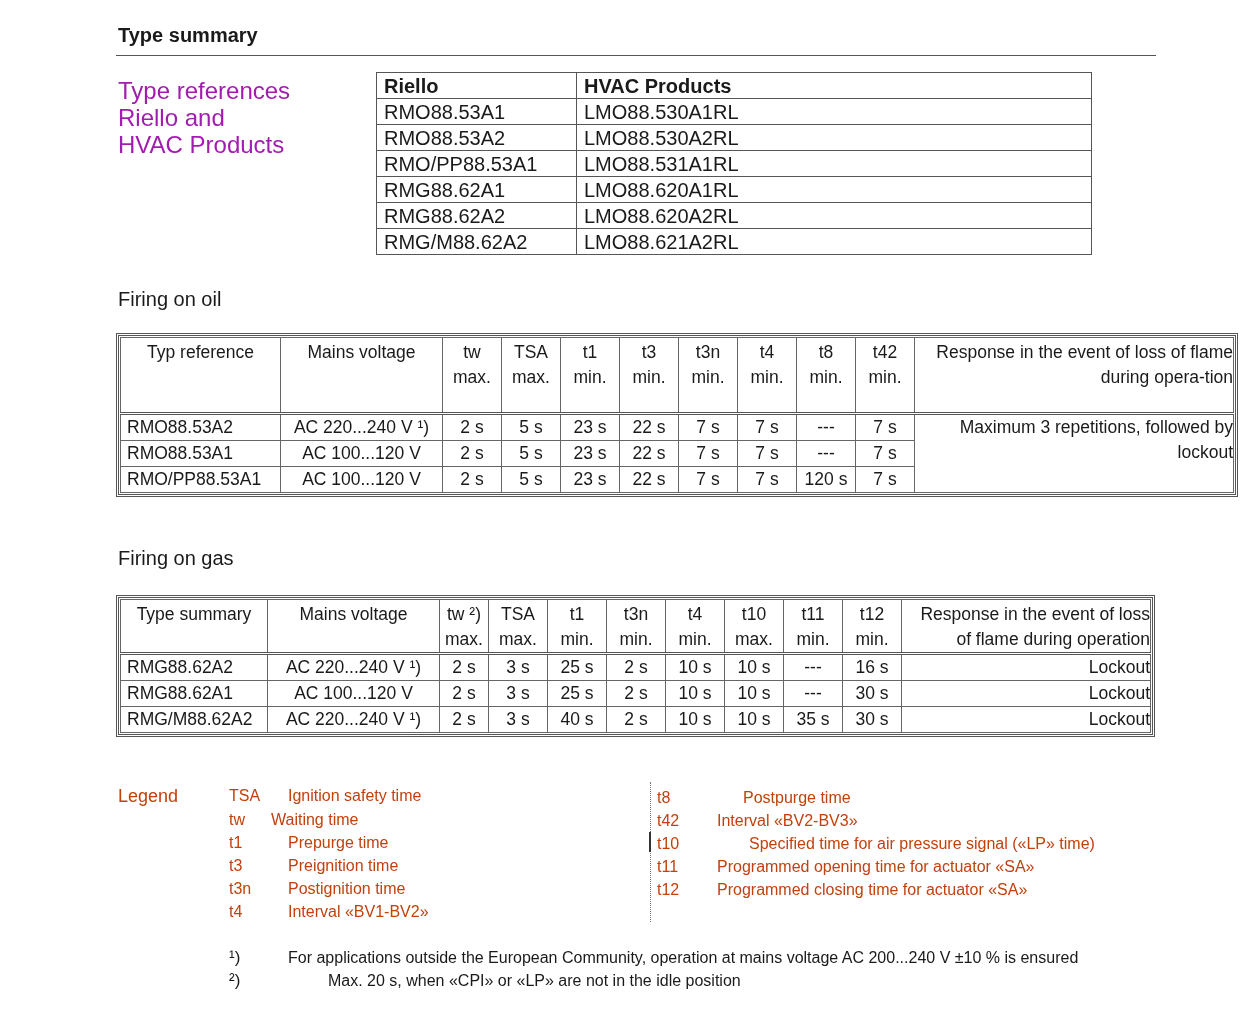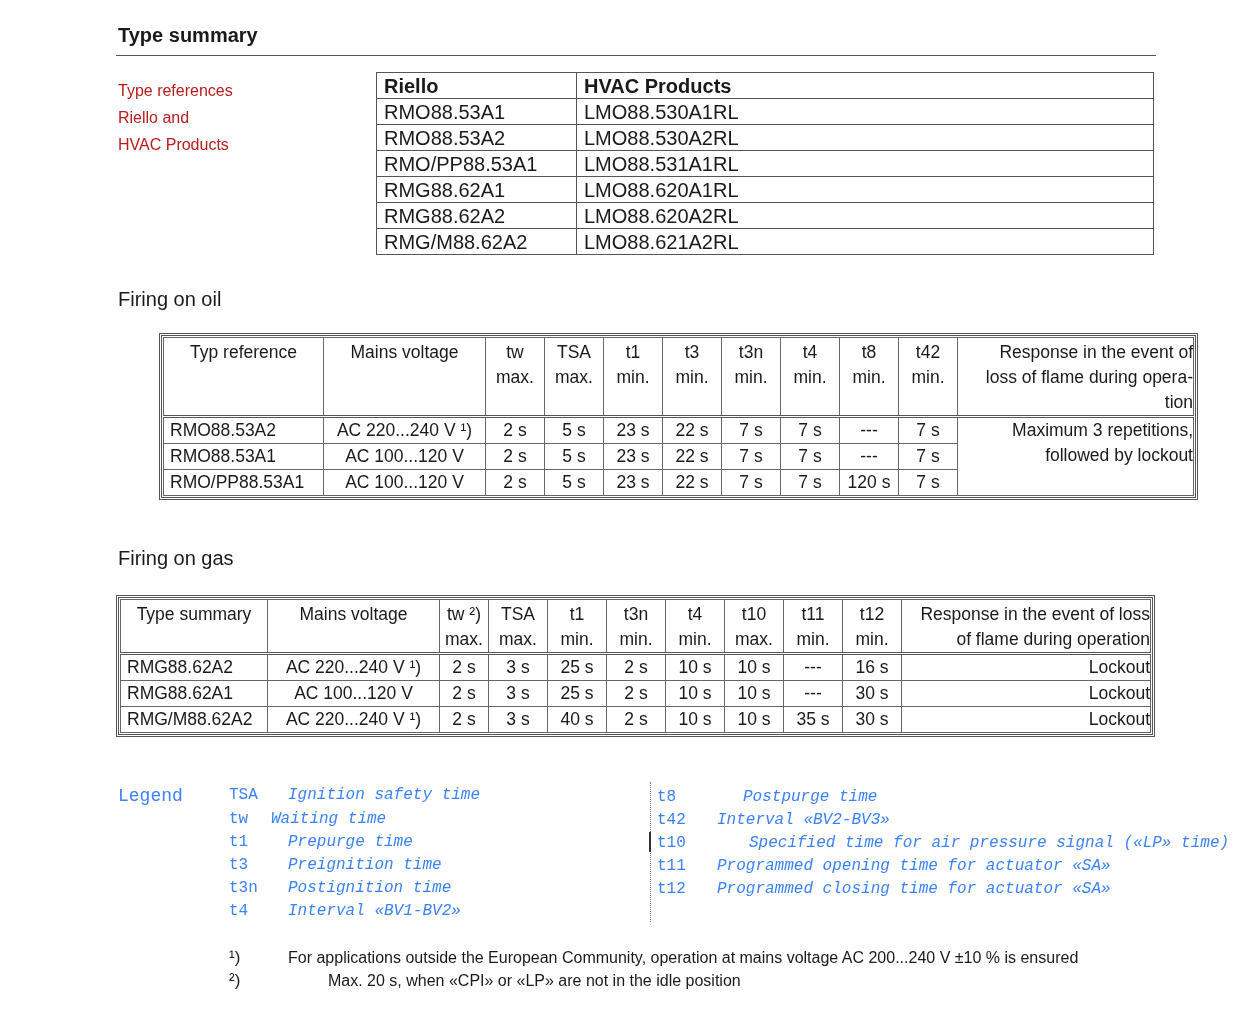--- a/index.html
+++ b/index.html
@@ -8,27 +8,27 @@
     font-family: "Liberation Sans", sans-serif; color: #1a1a1a;
   }
   .abs { position: absolute; }
   .section-title {
     left: 118px; top: 24px; font-size: 20px; font-weight: bold; color: #1a1a1a;
   }
   .title-rule {
     left: 116px; top: 55px; width: 1040px; height: 0; border-top: 1.5px solid #555;
   }
   .refs-label {
-    left: 118px; top: 77px; font-size: 16px; line-height: 27px; color: #b91c1c;
+    left: 118px; top: 77px; font-size: 24px; line-height: 27px; color: #a21caf;
   }
   .refs-label div { white-space: nowrap; }
 
   
   table.refs {
-    position: absolute; left: 376px; top: 72px; width: 778px;
+    position: absolute; left: 376px; top: 72px; width: 716px;
     border-collapse: collapse; font-size: 20px;
   }
   table.refs td, table.refs th {
     border: 1px solid #555; height: 25px; padding: 0 0 0 7px;
     text-align: left; vertical-align: middle; line-height: 24px; white-space: nowrap;
   }
   table.refs th { font-weight: bold; }
   table.refs col.c1 { width: 200px; }
 
   .sub-heading { left: 118px; font-size: 20px; color: #1a1a1a; }
@@ -44,25 +44,25 @@
     border: 1px solid #666; padding: 0; font-weight: normal; text-align: center;
     vertical-align: top; line-height: 25px; white-space: nowrap;
   }
   .dbl th { padding-top: 2px; }
   .dbl th.resp, .dbl td.resp { text-align: right; padding-left: 7px; white-space: normal; }
   .dbl td.ref { text-align: left; padding-left: 6px; }
   .dbl tr.first-data td { border-top: 3px double #555; }
   .dbl td { height: 25px; }
 
   
-  .legend { font-size: 16px; color: #3b82f6; font-family: Liberation Mono, monospace; }
+  .legend { font-size: 16px; color: #c2410c; }
   .legend-label { left: 118px; top: 786px; font-size: 18px; }
   .leg-row { position: absolute; height: 23px; line-height: 23px; white-space: nowrap; }
   .leg-row .abbr { position: absolute; left: 0; }
-  .leg-row .desc { position: absolute; font-style: italic; }
+  .leg-row .desc { position: absolute; }
   .vsep {
     left: 650px; top: 782px; width: 0; height: 140px; border-left: 1px dotted #777;
   }
   .vsep-strong { left: 649px; top: 832px; width: 2px; height: 20px; background: #333; }
   .footnote { position: absolute; font-size: 16px; line-height: 23px; white-space: nowrap; }
   .fn-mark { position: absolute; left: 229px; font-size: 17px; }
 </style>
 </head>
 <body>
 
@@ -107,21 +107,21 @@
   </tr>
   <tr>
     <td>RMG/M88.62A2</td>
     <td>LMO88.621A2RL</td>
   </tr>
 </tbody>
   </table>
 
 <div class="abs sub-heading" style="top:288px;">Firing on oil</div>
 
-<div class="dbl" style="left:116px; top:333px; width:1039px;margin-left:43px;">
+<div class="dbl" style="left:116px; top:333px; width:1122px;">
   <table>
     <colgroup>
       <col style="width:160px">
         <col style="width:162px">
         <col style="width:59px">
         <col style="width:59px">
         <col style="width:59px">
         <col style="width:59px">
         <col style="width:59px">
         <col style="width:59px">

